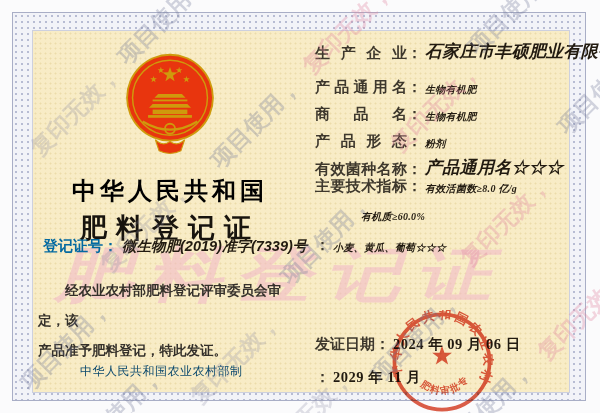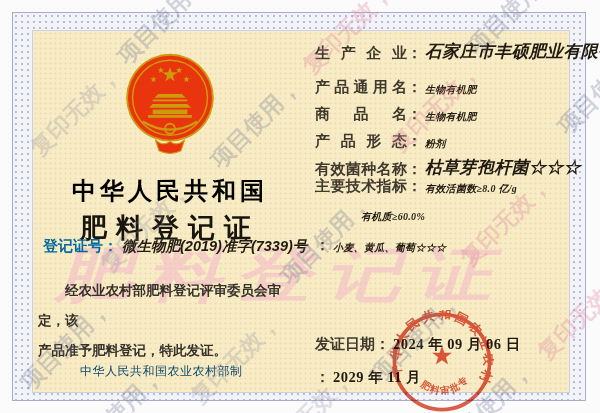--- a/index.html
+++ b/index.html
@@ -133,21 +133,21 @@
     <span class="fval big">生物有机肥</span>
   </div>
   <div class="frow" style="top:132px">
     <span class="flbl">产品形态</span>
       <span class="fcolon">：</span>
     <span class="fval big">粉剂</span>
   </div>
   <div class="frow" style="top:156px">
     <span class="flbl">有效菌种名称</span>
       <span class="fcolon">：</span>
-    <span class="fval">枯草芽孢杆菌☆☆☆</span>
+    <span class="fval">产品通用名☆☆☆</span>
   </div>
   <div class="frow" style="top:177px">
     <span class="flbl">主要技术指标</span>
       <span class="fcolon">：</span>
     <span class="fval big">有效活菌数≥8.0 亿/g</span>
   </div>
   <div class="frow" style="top:210px">
     <span class="fval big cont">有机质≥60.0%</span>
   </div>
   <div class="frow" style="top:236px">

